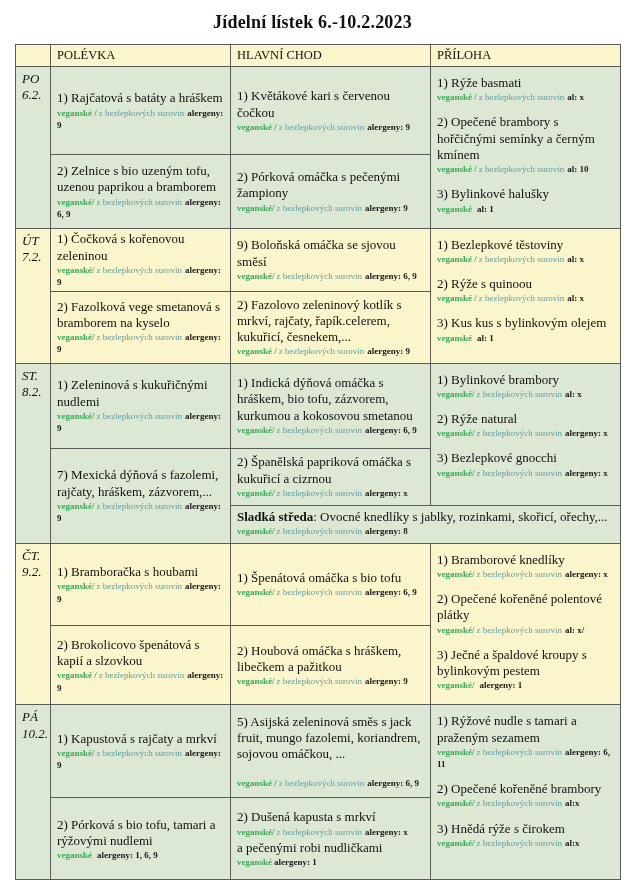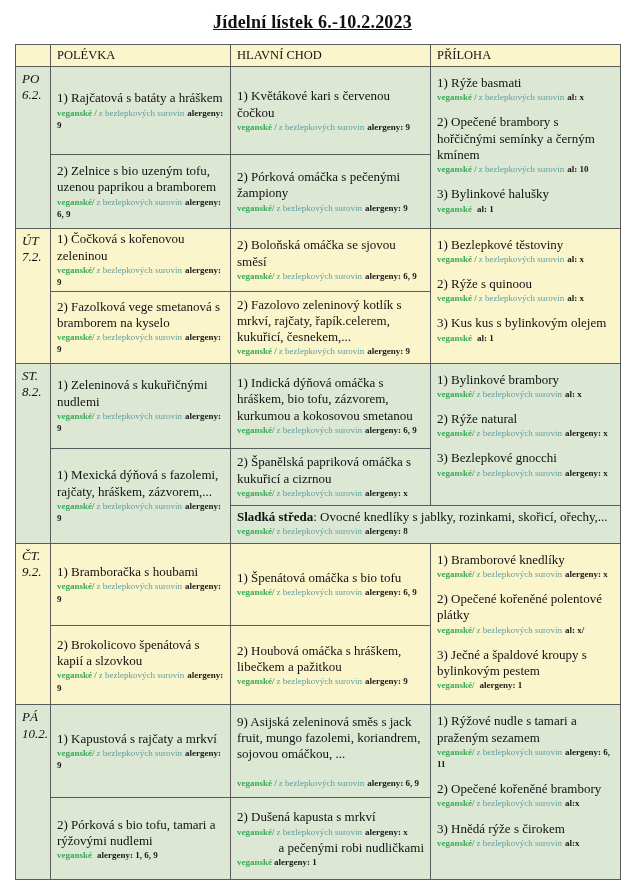--- a/index.html
+++ b/index.html
@@ -1,32 +1,32 @@
 <!DOCTYPE html>
 <html><head>
 <meta charset="utf-8">
 <style>
   html,body{margin:0;padding:0;background:#ffffff;}
   body{width:625px;height:884px;font-family:"Liberation Serif","DejaVu Serif",serif;color:#111;}
-  .title{text-align:center;font-size:18px;font-weight:bold;text-decoration:underline;margin:12px 0 11px 0;letter-spacing:.2px;}
+  .title{text-align:center;font-size:18px;font-weight:bold;margin:12px 0 11px 0;letter-spacing:.2px;}
   table.menu{border-collapse:collapse;table-layout:fixed;width:605px;margin-left:15px;}
   td{border:1px solid #5b5b5b;padding:2px 6px;vertical-align:middle;overflow:hidden;}
   .y{background:#fbf5cb;}
   .g{background:#dce8d4;}
   .hcell{font-size:12.5px;padding:3px 6px;font-weight:normal;}
   .day{vertical-align:top;padding-top:4px;font-size:13px;line-height:1.25;font-style:italic;}
   .nm{font-size:13px;line-height:1.25;}
   .nt{font-size:9px;line-height:1.35;}
   .veg{color:#3aa959;margin-right:2px;font-weight:bold;}
   .glu{color:#5f9ea0;margin-right:3px;margin-top:32px;}
   .alg{color:#1a1a1a;font-weight:bold;}
   .sides{vertical-align:top;padding-top:8px;}
   .sides .item{margin-bottom:11px;}
   .gapnote .nt{margin-top:14px;}
-  .ex{margin-top:2px;text-align:right;}
+  .ex{margin-top:2px;}
   .sp{vertical-align:top;padding-top:3px;}
   .sp b{font-weight:bold;margin-top:44px;}
 </style>
 </head>
 <body>
 
 <div class="page">
   <div class="title">Jídelní lístek 6.-10.2.2023</div>
 
   <table class="menu">
@@ -98,21 +98,21 @@
         <div>7.2.</div>
       </td>
       <td class="y">
         <div class="item">
           <div class="nm">1) Čočková s kořenovou zeleninou</div>
           <div class="nt"><span class="veg">veganské/</span><span class="glu">z bezlepkových surovin</span><span class="alg">alergeny:  9</span></div>
         </div>
       </td>
       <td class="y">
         <div class="item">
-          <div class="nm">2) Boloňská omáčka se sjovou směsí</div>
+          <div class="nm">9) Boloňská omáčka se sjovou směsí</div>
           <div class="nt"><span class="veg">veganské/</span><span class="glu">z bezlepkových surovin</span><span class="alg">alergeny: 6, 9</span></div>
         </div>
       </td>
       <td class="y sides" rowspan="2">
         <div class="item">
           <div class="nm">1) Bezlepkové těstoviny</div>
           <div class="nt"><span class="veg">veganské /</span><span class="glu">z bezlepkových surovin</span><span class="alg">al: x</span></div>
         </div>
         <div class="item">
           <div class="nm">2) Rýže s quinoou</div>
@@ -167,21 +167,21 @@
         </div>
         <div class="item">
           <div class="nm">3) Bezlepkové gnocchi</div>
           <div class="nt"><span class="veg">veganské/</span><span class="glu">z bezlepkových surovin</span><span class="alg">alergeny: x</span></div>
         </div>
       </td>
     </tr>
     <tr style="height:57px">
       <td class="g" rowspan="2">
         <div class="item">
-          <div class="nm">1) Mexická dýňová s fazolemi, rajčaty, hráškem, zázvorem,...</div>
+          <div class="nm">7) Mexická dýňová s fazolemi, rajčaty, hráškem, zázvorem,...</div>
           <div class="nt"><span class="veg">veganské/</span><span class="glu">z bezlepkových surovin</span><span class="alg">alergeny: 9</span></div>
         </div>
       </td>
       <td class="g">
         <div class="item">
           <div class="nm">2) Španělská papriková omáčka s kukuřicí a cizrnou</div>
           <div class="nt"><span class="veg">veganské/</span><span class="glu">z bezlepkových surovin</span><span class="alg">alergeny: x</span></div>
         </div>
       </td>
     </tr>
@@ -245,21 +245,21 @@
         <div>10.2.</div>
       </td>
       <td class="g">
         <div class="item">
           <div class="nm">1) Kapustová s rajčaty a mrkví</div>
           <div class="nt"><span class="veg">veganské/</span><span class="glu">z bezlepkových surovin</span><span class="alg">alergeny:  9</span></div>
         </div>
       </td>
       <td class="g">
         <div class="item gapnote">
-          <div class="nm">9) Asijská zeleninová směs s jack fruit, mungo fazolemi, koriandrem, sojovou omáčkou, ...</div>
+          <div class="nm">5) Asijská zeleninová směs s jack fruit, mungo fazolemi, koriandrem, sojovou omáčkou, ...</div>
           <div class="nt"><span class="veg">veganské /</span><span class="glu">z bezlepkových surovin</span><span class="alg">alergeny: 6, 9</span></div>
         </div>
       </td>
       <td class="g sides" rowspan="2">
         <div class="item">
           <div class="nm">1) Rýžové nudle s tamari a praženým sezamem</div>
           <div class="nt"><span class="veg">veganské/</span><span class="glu">z bezlepkových surovin</span><span class="alg">alergeny: 6, 11</span></div>
         </div>
         <div class="item">
           <div class="nm">2) Opečené kořeněné brambory</div>

